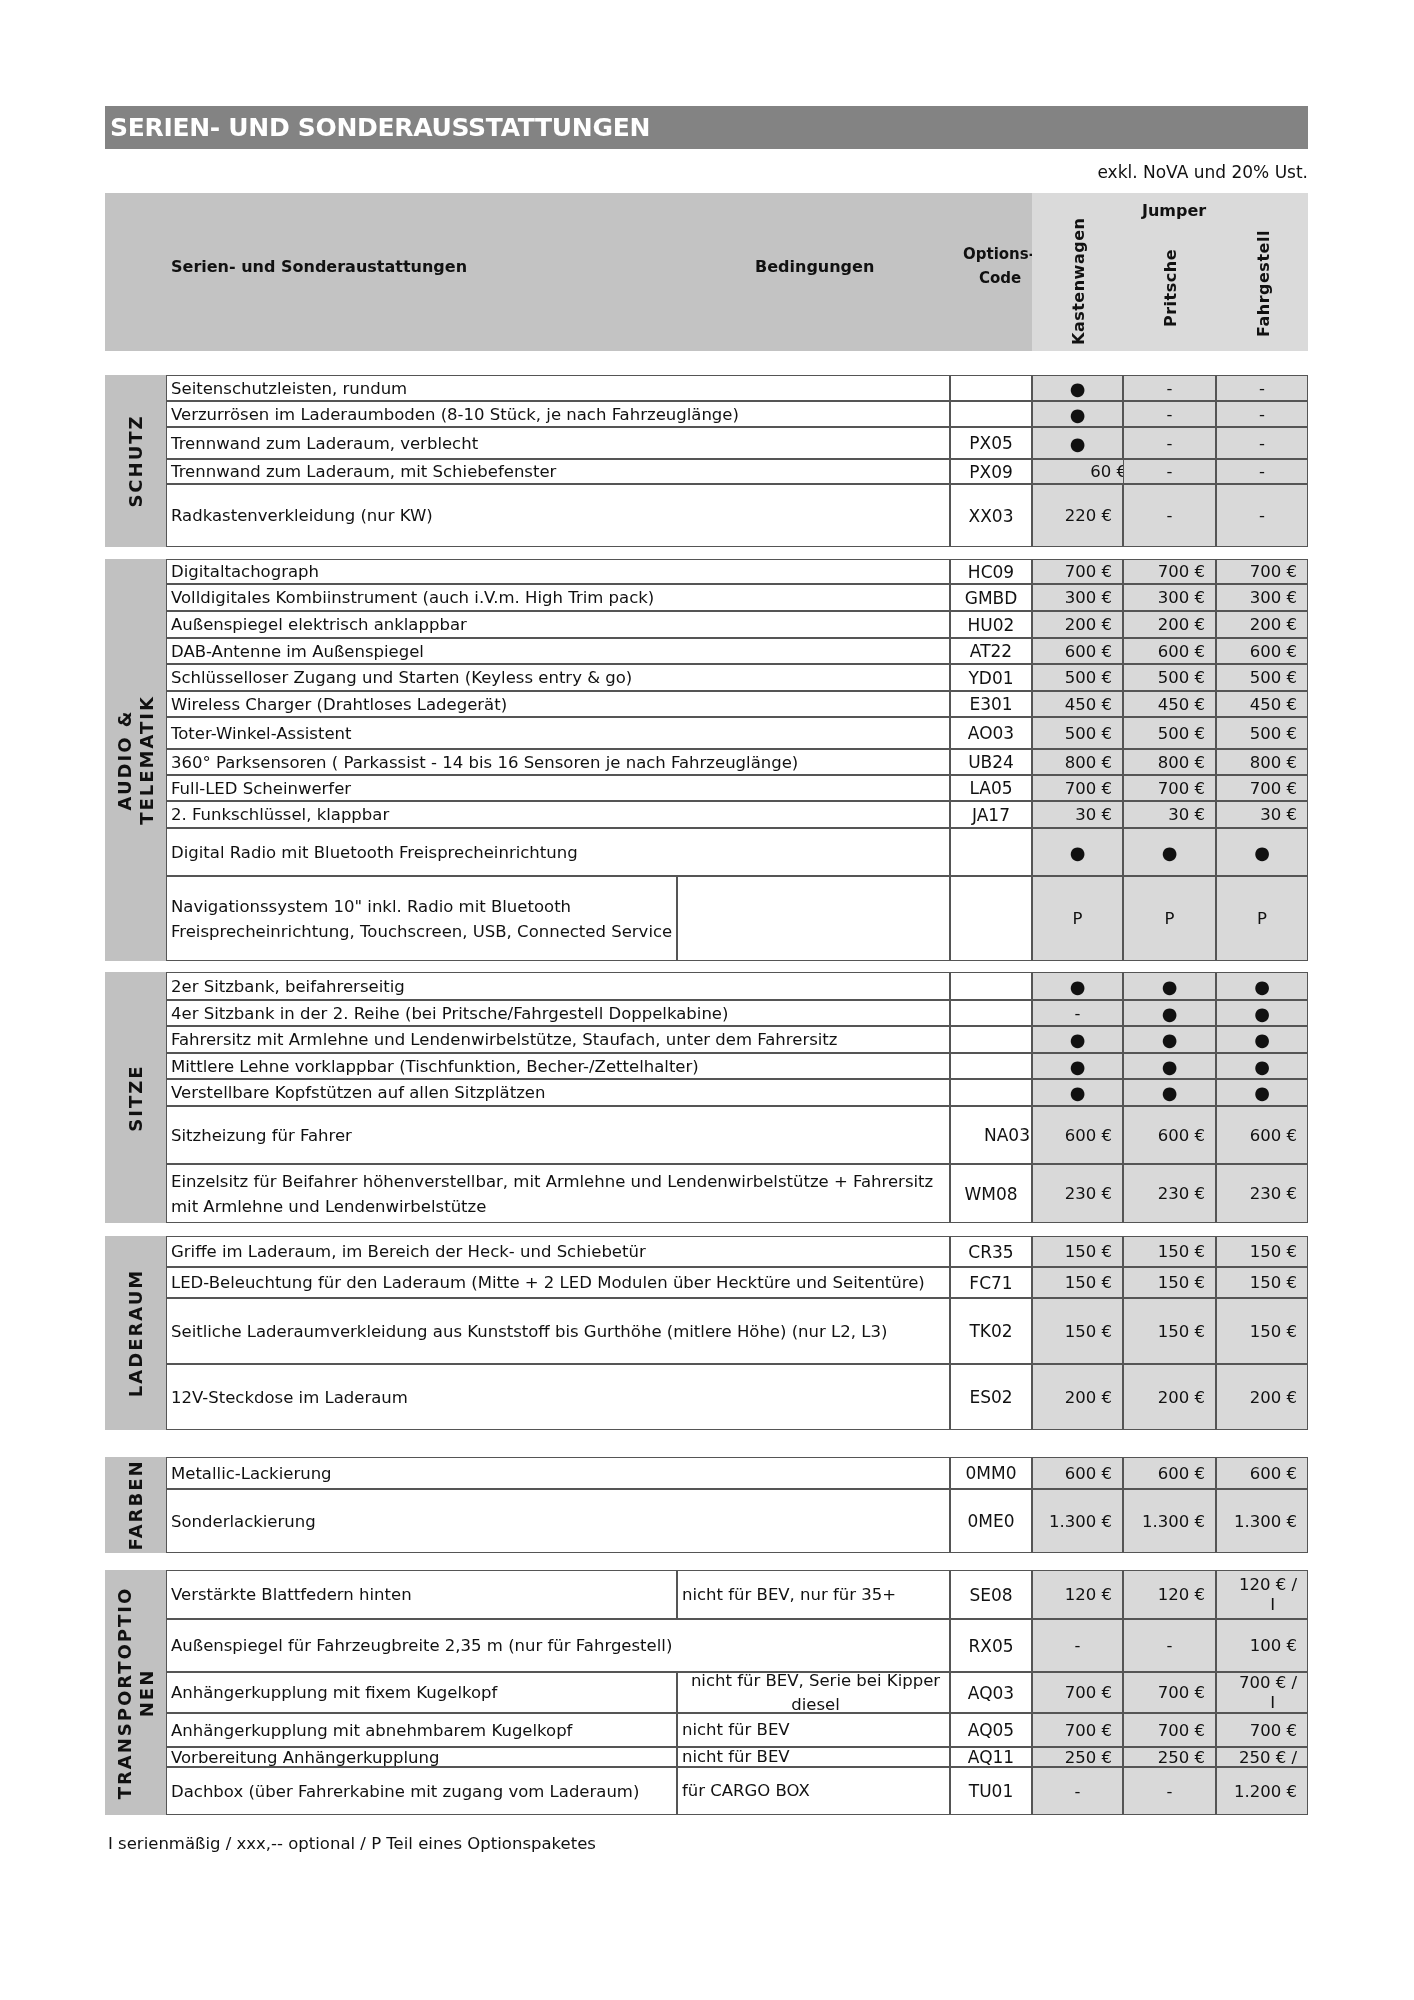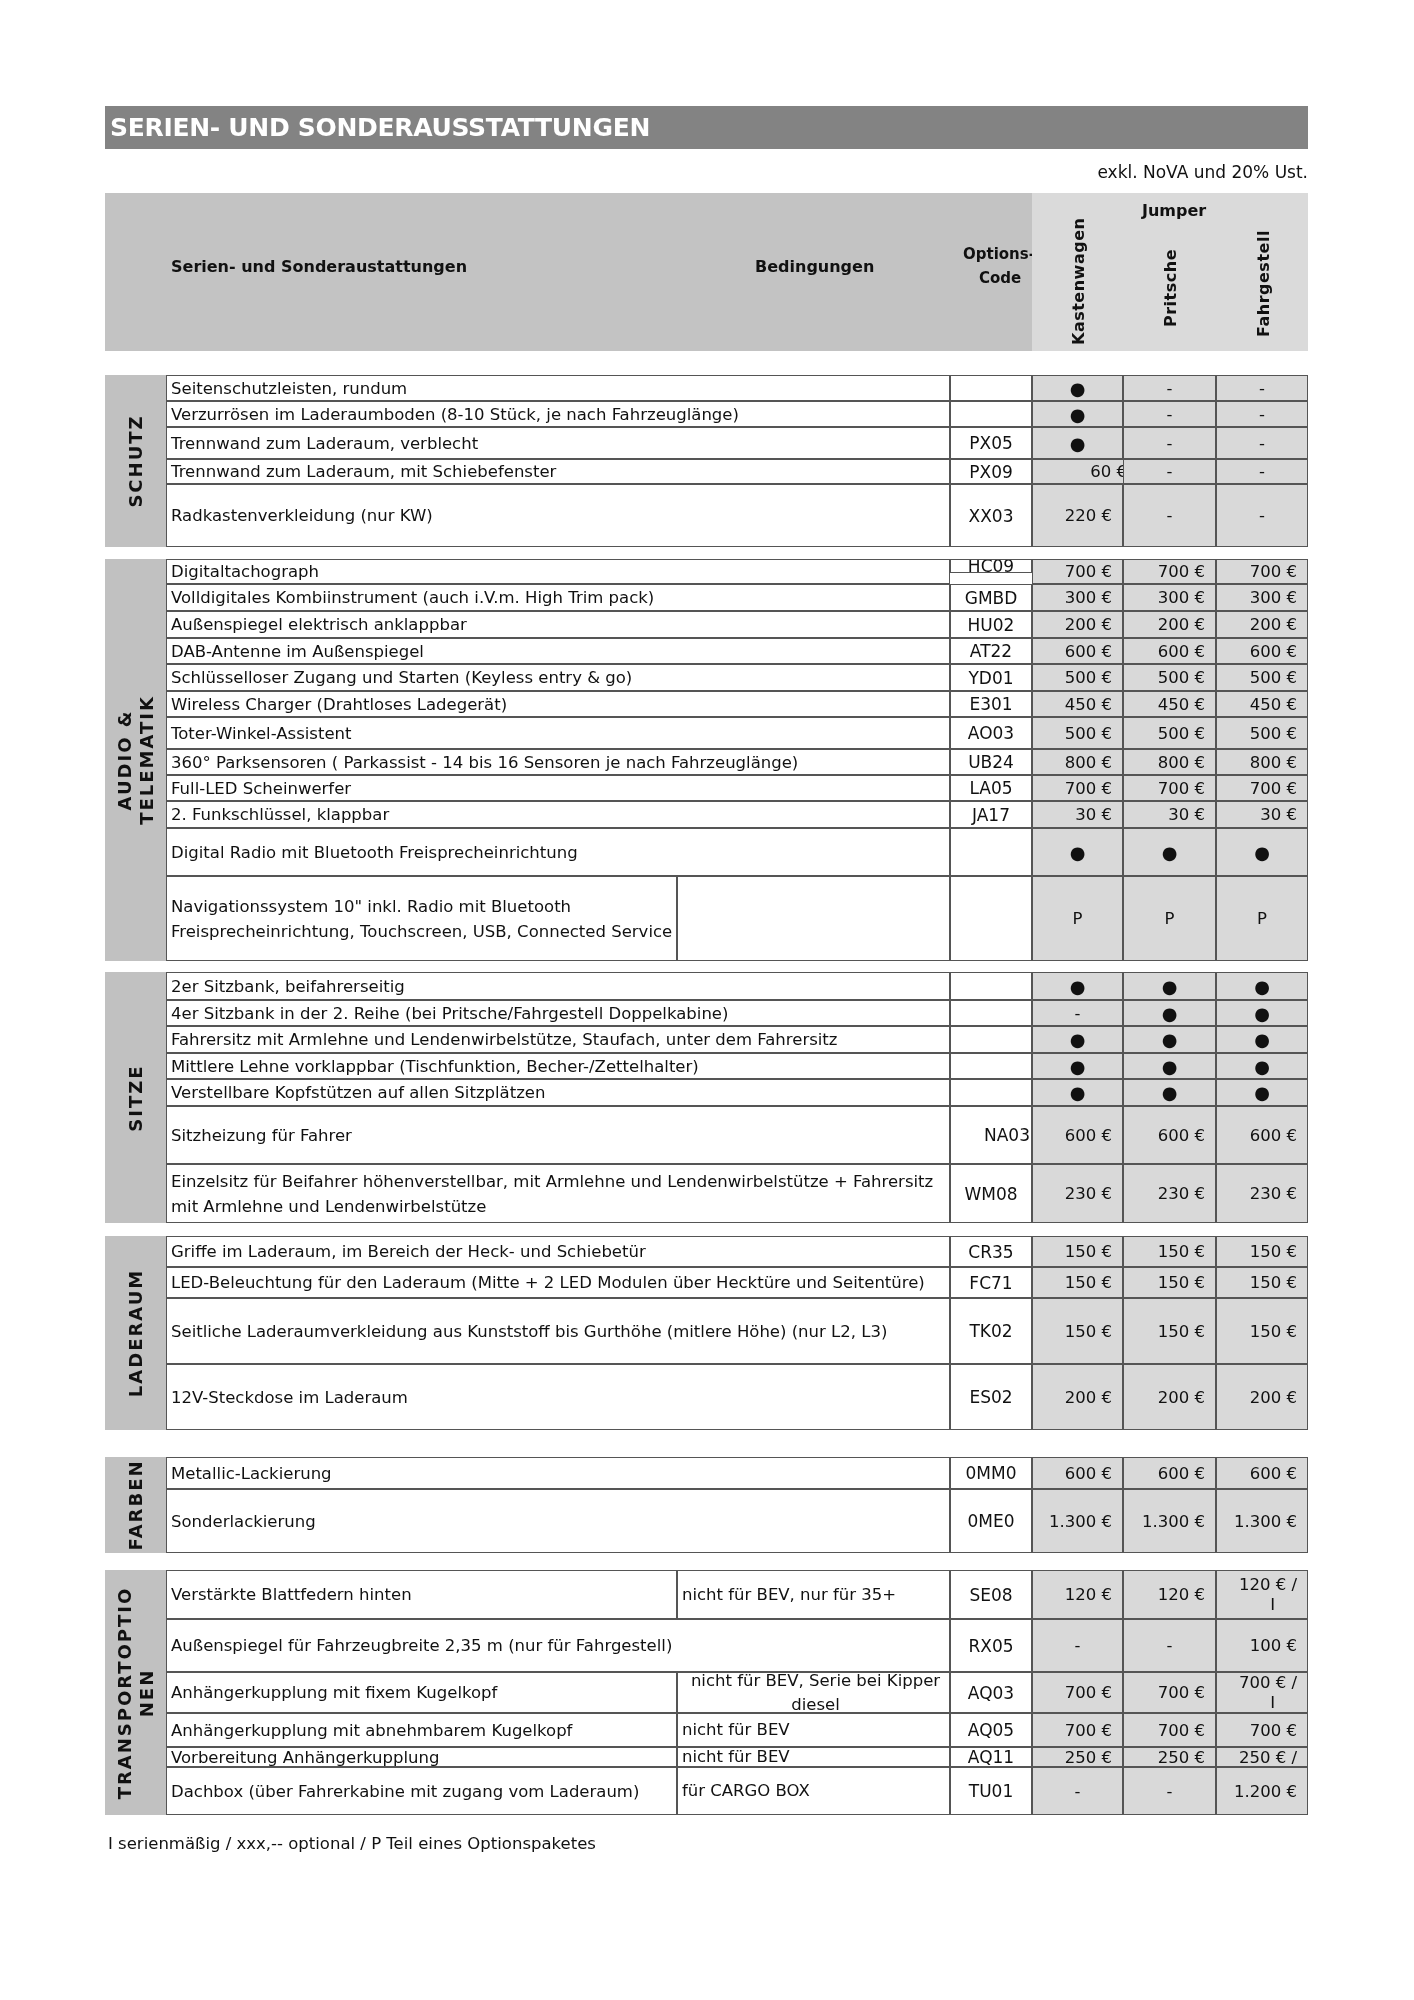--- a/index.html
+++ b/index.html
@@ -79,21 +79,21 @@
     <div class="cell price" style="left: 1032px; top: 484px; width: 91px; height: 63px;">220 €</div>
     <div class="cell price center" style="left: 1123px; top: 484px; width: 93px; height: 63px;">-</div>
     <div class="cell price center" style="left: 1216px; top: 484px; width: 92px; height: 63px;">-</div>
     <div class="abs side" style="left: 105px; top: 559px; width: 61px; height: 402px;">
       <div class="side-label">
         <div>AUDIO &amp;</div>
         <div>TELEMATIK</div>
       </div>
     </div>
     <div class="cell desc" style="left: 166px; top: 559px; width: 784px; height: 25px;">Digitaltachograph</div>
-    <div class="cell code" style="left: 950px; top: 559px; width: 82px; height: 14px; text-align: center;">HC09</div>
+    <div class="cell code" style="left: 950px; top: 559px; width: 82px; height: 25px; text-align: center;">HC09</div>
     <div class="cell price" style="left: 1032px; top: 559px; width: 91px; height: 25px;">700 €</div>
     <div class="cell price" style="left: 1123px; top: 559px; width: 93px; height: 25px;">700 €</div>
     <div class="cell price" style="left: 1216px; top: 559px; width: 92px; height: 25px;">700 €</div>
     <div class="cell desc" style="left: 166px; top: 584px; width: 784px; height: 27px;">Volldigitales Kombiinstrument (auch i.V.m. High Trim pack)</div>
     <div class="cell code" style="left: 950px; top: 584px; width: 82px; height: 27px;">GMBD</div>
     <div class="cell price" style="left: 1032px; top: 584px; width: 91px; height: 27px;">300 €</div>
     <div class="cell price" style="left: 1123px; top: 584px; width: 93px; height: 27px;">300 €</div>
     <div class="cell price" style="left: 1216px; top: 584px; width: 92px; height: 27px;">300 €</div>
     <div class="cell desc" style="left: 166px; top: 611px; width: 784px; height: 27px;">Außenspiegel elektrisch  anklappbar</div>
     <div class="cell code" style="left: 950px; top: 611px; width: 82px; height: 27px;">HU02</div>

